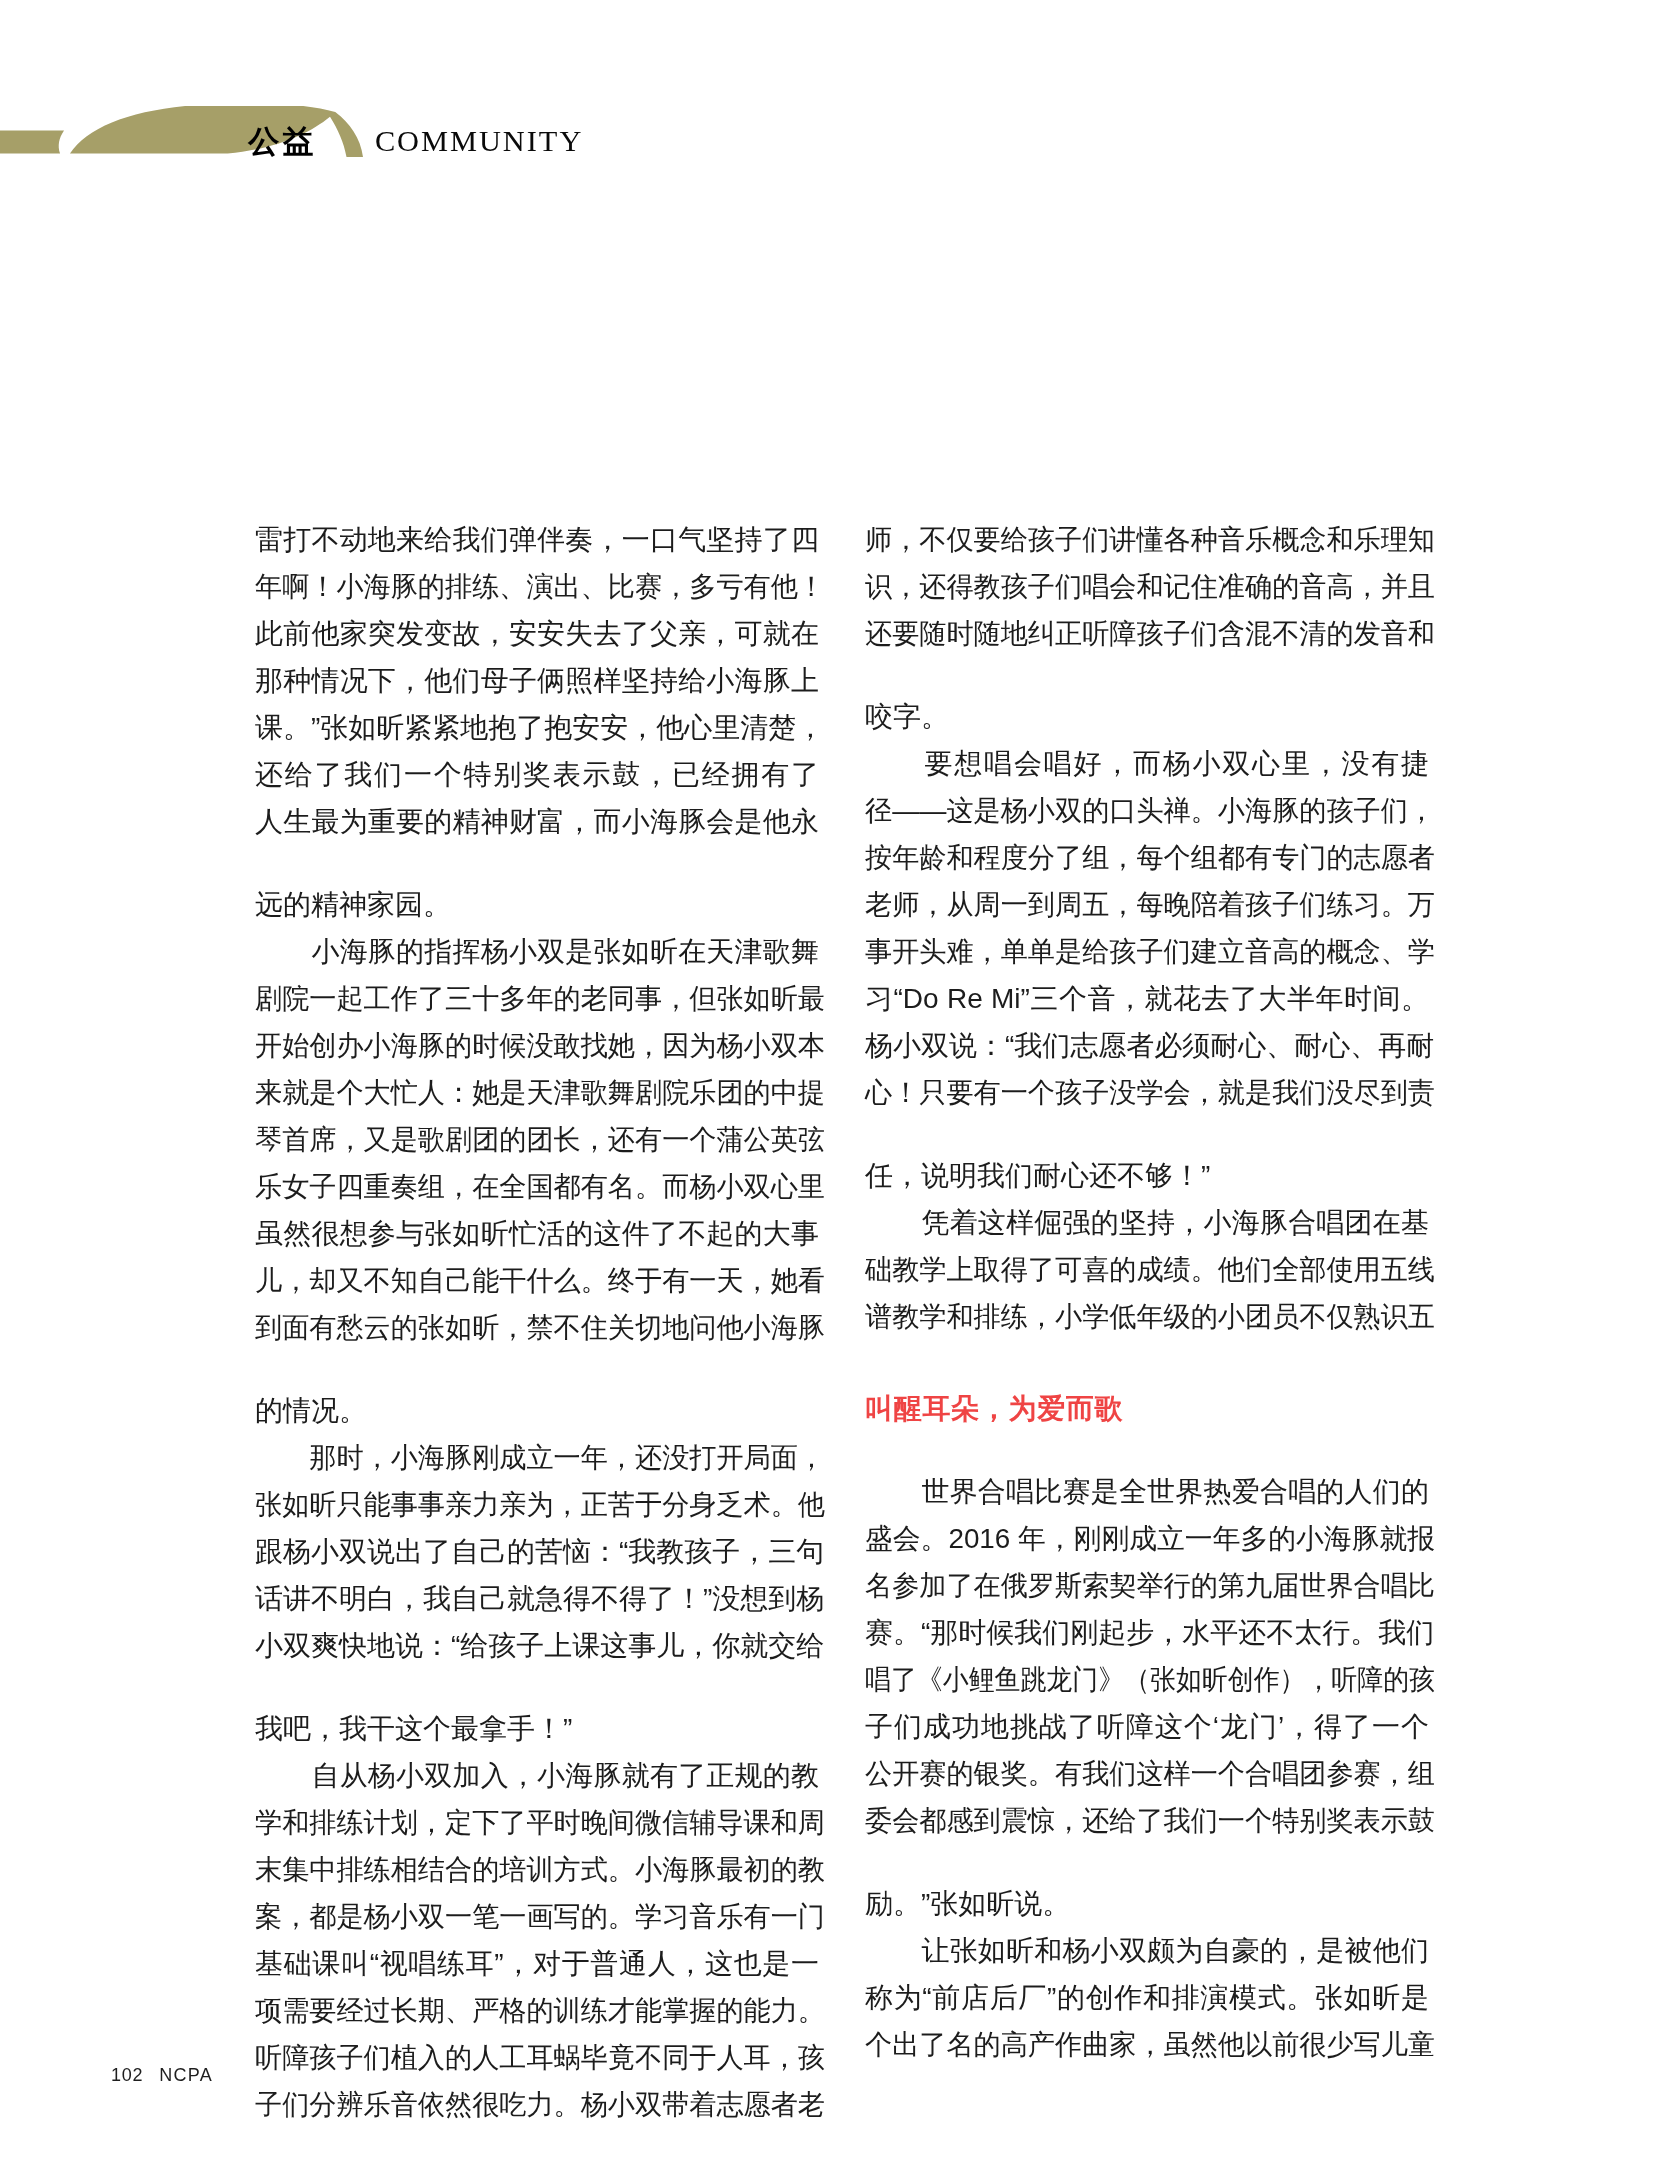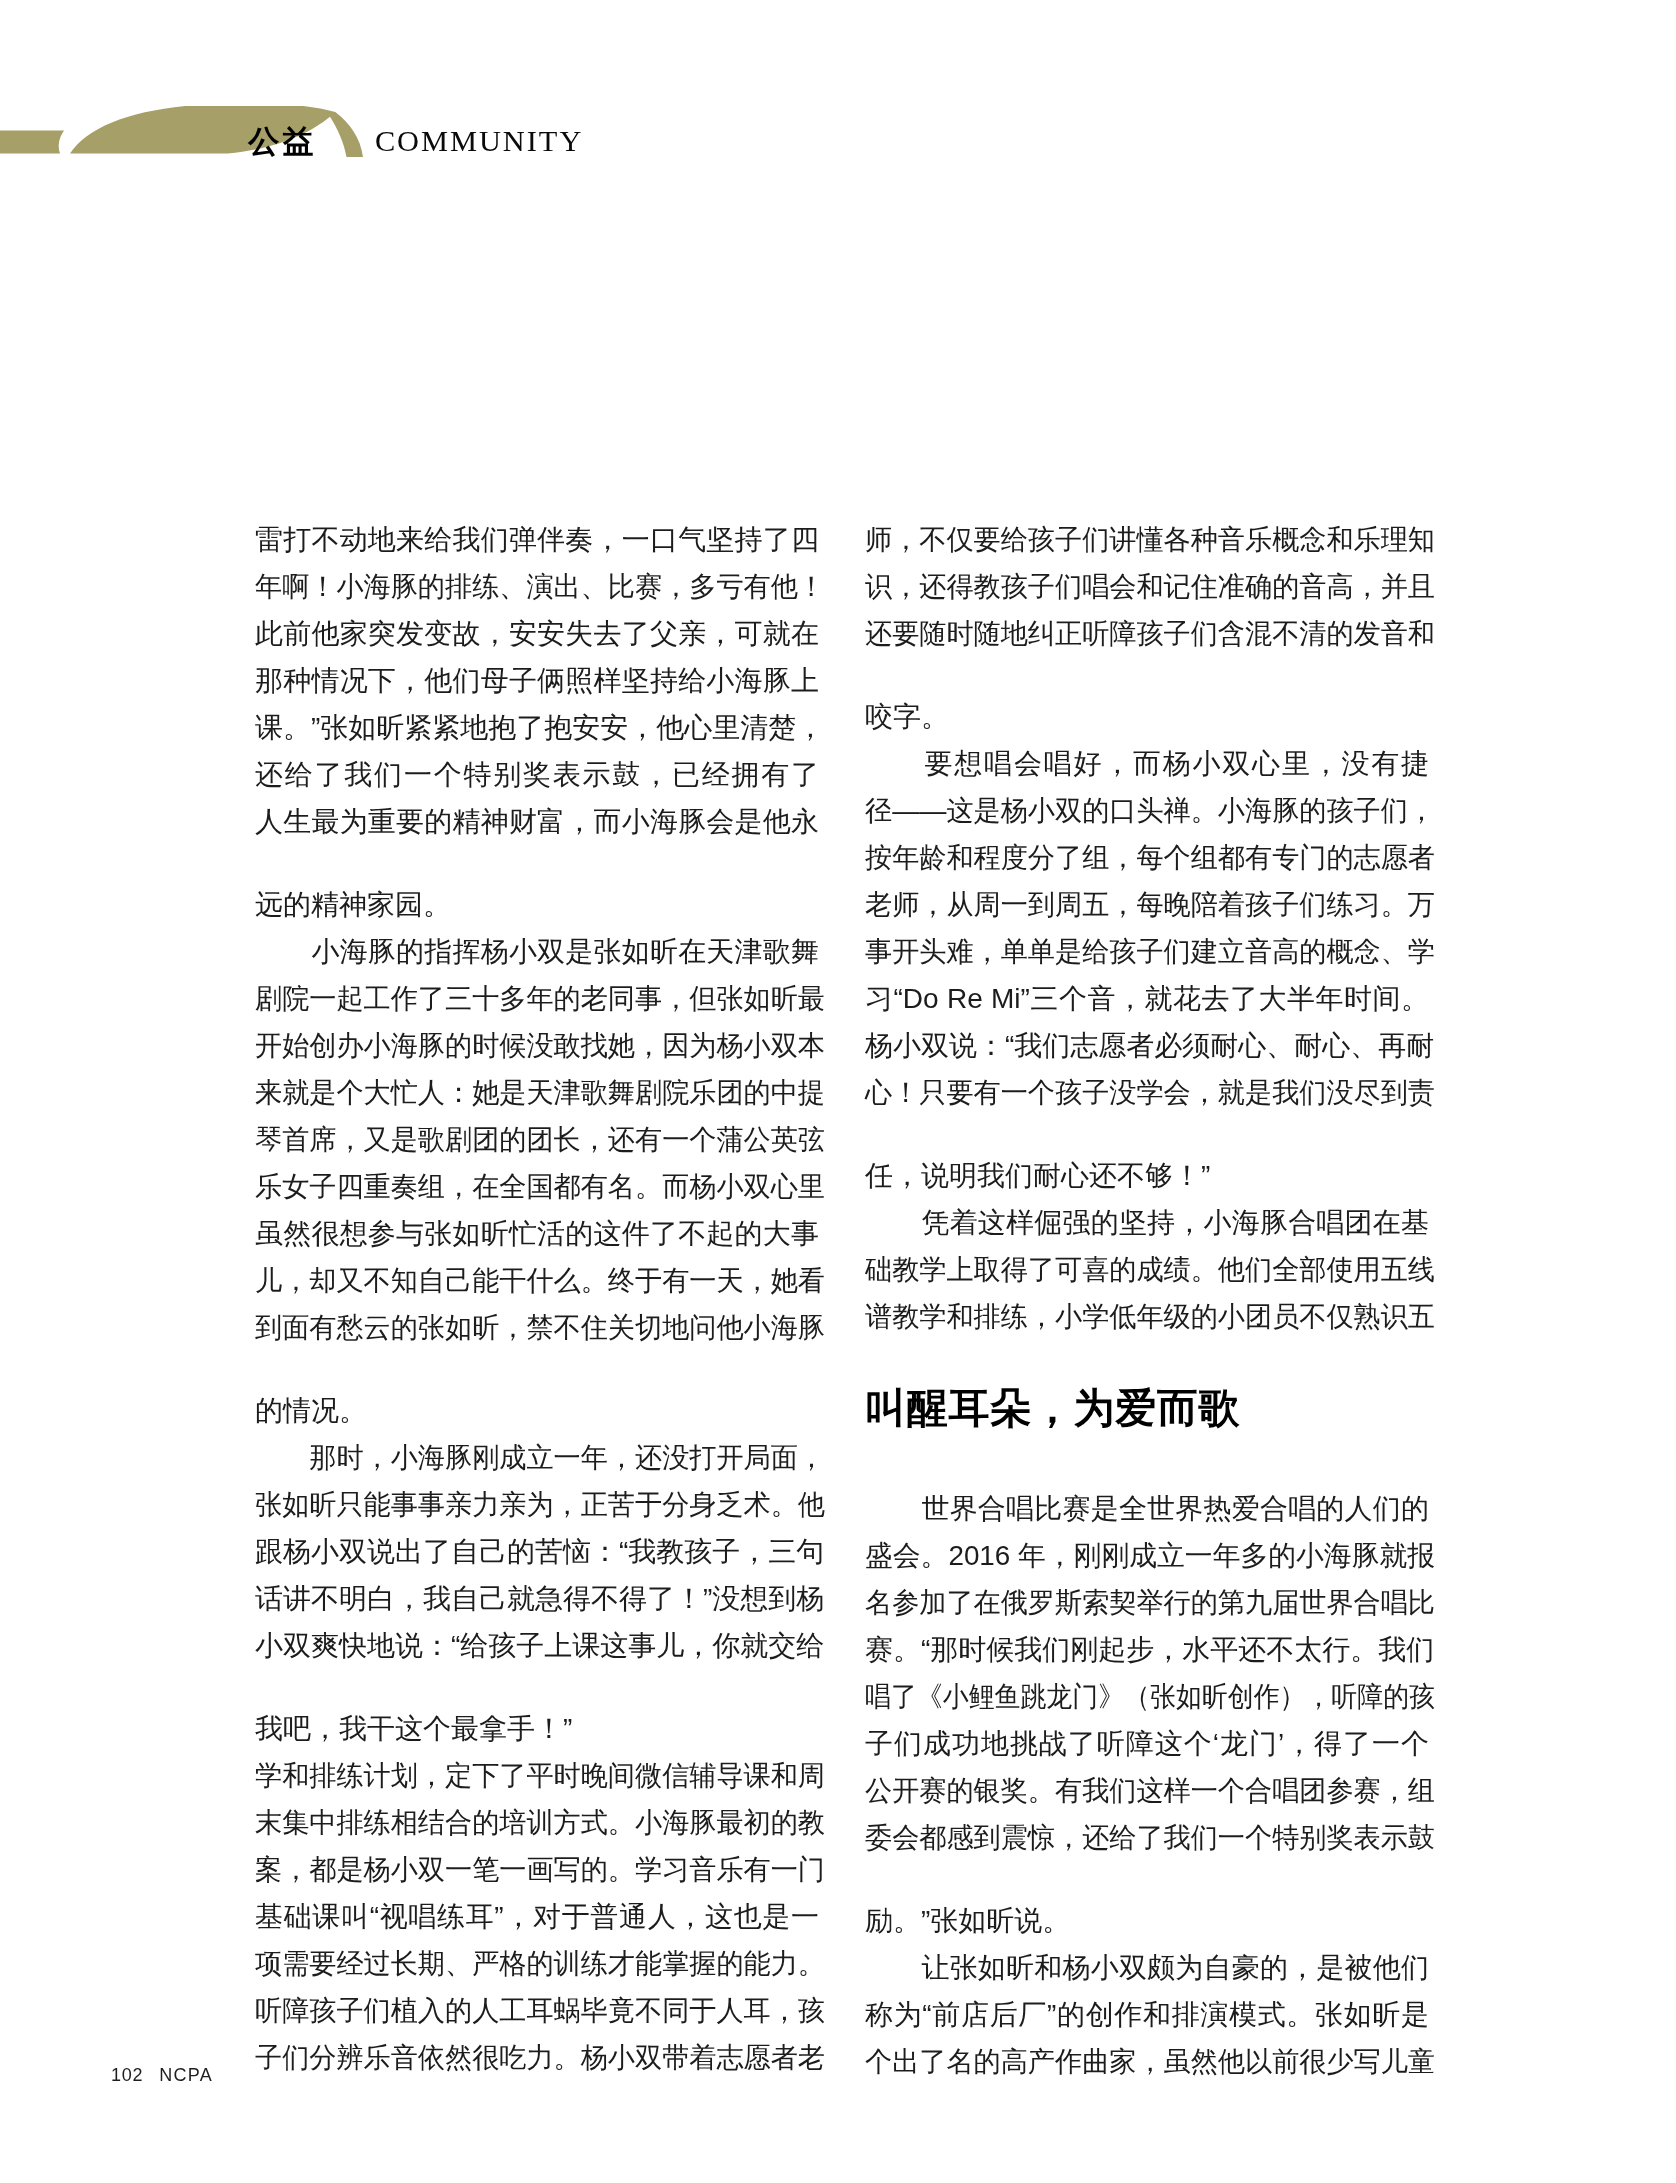--- a/index.html
+++ b/index.html
@@ -47,26 +47,26 @@
     text-align-last: justify;
     white-space: nowrap;
   }
   .line.para-end {
     text-align: left;
     text-align-last: left;
     margin-top: 36px;
   }
   .section-heading {
     margin-top: 44px;
-    margin-bottom: 52px;
+    margin-bottom: 35px;
     height: 49px;
     line-height: 49px;
-    font-size: 41px;
+    font-size: 28px;
     font-weight: bold;
-    color: #000000;
+    color: #ef4444;
     letter-spacing: 0.7px;
   }
   
   .footer {
     position: absolute;
     left: 111px; top: 2065px;
     font-size: 18px;
     color: #1e1e1e;
   }
   .footer .pagenum { letter-spacing: 0.7px; }
@@ -118,20 +118,21 @@
     </div>
     <div class="para">
       <div class="line" style="transform-origin: 0px 50%; transform: scaleX(0.969388);">　　那时，小海豚刚成立一年，还没打开局面，</div>
       <div class="line" style="transform-origin: 0px 50%; transform: scaleX(0.969388);">张如昕只能事事亲力亲为，正苦于分身乏术。他</div>
       <div class="line">跟杨小双说出了自己的苦恼：“我教孩子，三句</div>
       <div class="line">话讲不明白，我自己就急得不得了！”没想到杨</div>
       <div class="line">小双爽快地说：“给孩子上课这事儿，你就交给</div>
       <div class="line para-end">我吧，我干这个最拿手！”</div>
     </div>
     <div class="para">
+      <div class="line">　　自从杨小双加入，小海豚就有了正规的教</div>
       <div class="line" style="transform-origin: 0px 50%; transform: scaleX(0.969388);">学和排练计划，定下了平时晚间微信辅导课和周</div>
       <div class="line" style="transform-origin: 0px 50%; transform: scaleX(0.969388);">末集中排练相结合的培训方式。小海豚最初的教</div>
       <div class="line" style="transform-origin: 0px 50%; transform: scaleX(0.969388);">案，都是杨小双一笔一画写的。学习音乐有一门</div>
       <div class="line">基础课叫“视唱练耳”，对于普通人，这也是一</div>
       <div class="line" style="transform-origin: 0px 50%; transform: scaleX(0.969388);">项需要经过长期、严格的训练才能掌握的能力。</div>
       <div class="line" style="transform-origin: 0px 50%; transform: scaleX(0.969388);">听障孩子们植入的人工耳蜗毕竟不同于人耳，孩</div>
       <div class="line" style="transform-origin: 0px 50%; transform: scaleX(0.969388);">子们分辨乐音依然很吃力。杨小双带着志愿者老</div>
     </div>
   </div>
 <div id="right-col" class="column">

